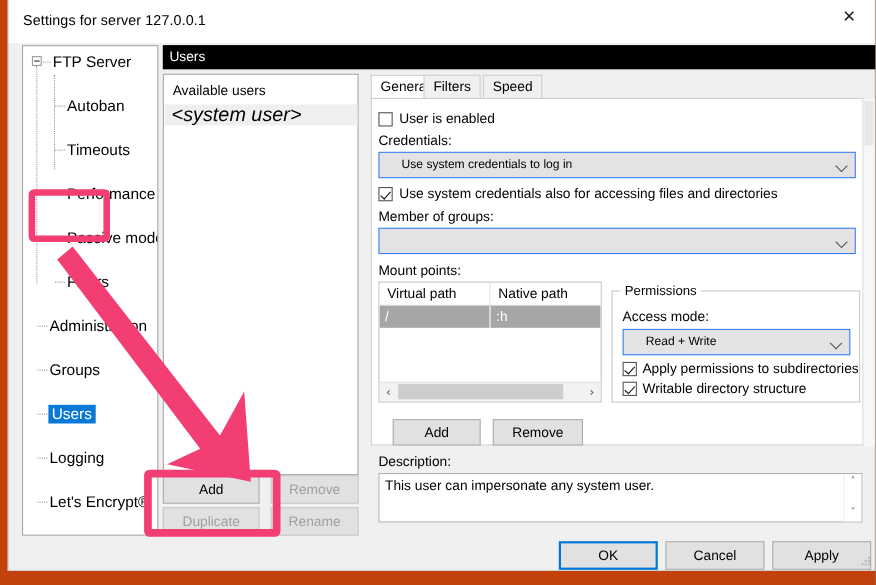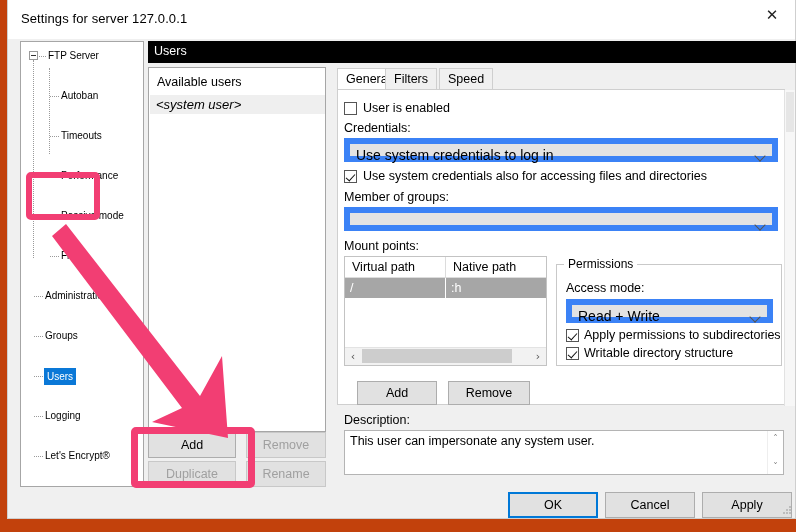--- a/index.html
+++ b/index.html
@@ -32,21 +32,21 @@
     font-size:15px;color:#222;line-height:1;cursor:default;
     font-family:"DejaVu Sans", sans-serif;
   }
 
   
   .treepanel{
     position:absolute;left:12px;top:41px;width:124px;height:446px;
     background:#fff;border:1px solid #a6a6a6;box-sizing:border-box;overflow:hidden;
   }
   .tree{position:absolute;left:0;top:4px;width:100%;}
-  .tnode{position:relative;height:20px;line-height:20px;white-space:nowrap;font-size:10px;}
+  .tnode{position:relative;height:20px;line-height:20px;white-space:nowrap;font-size:14px;}
   .tnode .lbl{position:absolute;}
   .expander{
     position:absolute;width:9px;height:9px;border:1px solid #9a9a9a;background:#fff;
     box-sizing:border-box;
   }
   .expander:before{
     content:"";position:absolute;left:1px;top:3px;width:5px;height:1px;background:#333;
   }
   .vline{position:absolute;width:0;border-left:1px dotted #9a9a9a;}
   .hline{position:absolute;height:0;border-top:1px dotted #9a9a9a;}
@@ -61,21 +61,21 @@
   .userheader span{
     position:absolute;left:6px;top:3px;color:#fff;font-size:12.5px;
   }
   .userlistbox{
     position:absolute;left:140px;top:67px;width:178px;height:365px;
     background:#fff;border:1px solid #a6a6a6;box-sizing:border-box;overflow:hidden;
   }
   .ul-title{position:absolute;left:8px;top:7px;font-size:12.5px;text-align:right;}
   .ul-item{
     position:absolute;left:1px;top:27px;width:176px;height:19px;line-height:19px;
-    background:#efefef;font-style:italic;font-size:13px;padding-left:6px;box-sizing:border-box;
+    background:#efefef;font-style:italic;font-size:18px;padding-left:6px;box-sizing:border-box;
   }
 
   .btn{
     background:#e1e1e1;border:1px solid #adadad;box-sizing:border-box;
     font-size:12.5px;color:#000;display:flex;align-items:center;justify-content:center;
     font-family:"Liberation Sans", sans-serif;
   }
   .btn.dis{color:#a0a0a0;background:#e1e1e1;border-color:#c8c8c8;}
   .btnrow1{position:absolute;top:432px;}
   .btnrow2{position:absolute;top:461px;}
@@ -101,22 +101,22 @@
   }
   .panescroll .thumb{position:absolute;left:1px;top:2px;width:8px;height:40px;background:#e6e6e6;}
 
   .lab{position:absolute;font-size:12.5px;white-space:nowrap;}
   .cbx{position:absolute;width:13px;height:13px;border:1px solid #555;background:#fff;box-sizing:border-box;}
   .cbx.on:after{
     content:"";position:absolute;left:3px;top:1px;width:4px;height:8px;
     border:solid #111;border-width:0 1.6px 1.6px 0;transform:rotate(42deg);
   }
   .combo{
-    position:absolute;background:#e3e3e3;border:6px solid #3b82f6;box-sizing:border-box;
-    font-size:14px;line-height:22px;padding-left:6px;color:#000;white-space:nowrap;
+    position:absolute;background:#e3e3e3;border:1px solid #3b82f6;box-sizing:border-box;
+    font-size:11px;line-height:22px;padding-left:20px;color:#000;white-space:nowrap;
   }
   .combo .arr{
     position:absolute;right:8px;top:8px;width:7px;height:7px;
     border:solid #555;border-width:0 1.4px 1.4px 0;transform:rotate(45deg);
   }
   .combo.empty{color:transparent;}
 
   
   .mtable{
     position:absolute;left:336px;top:256px;width:203px;height:110px;

